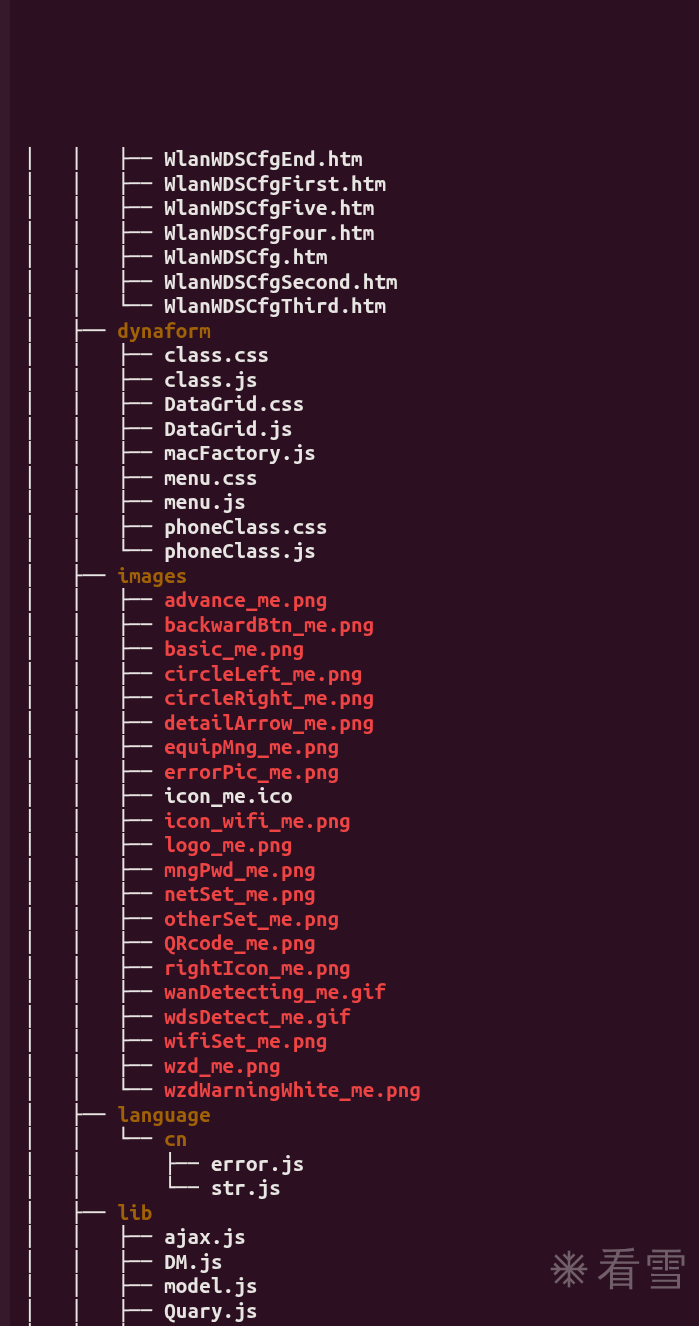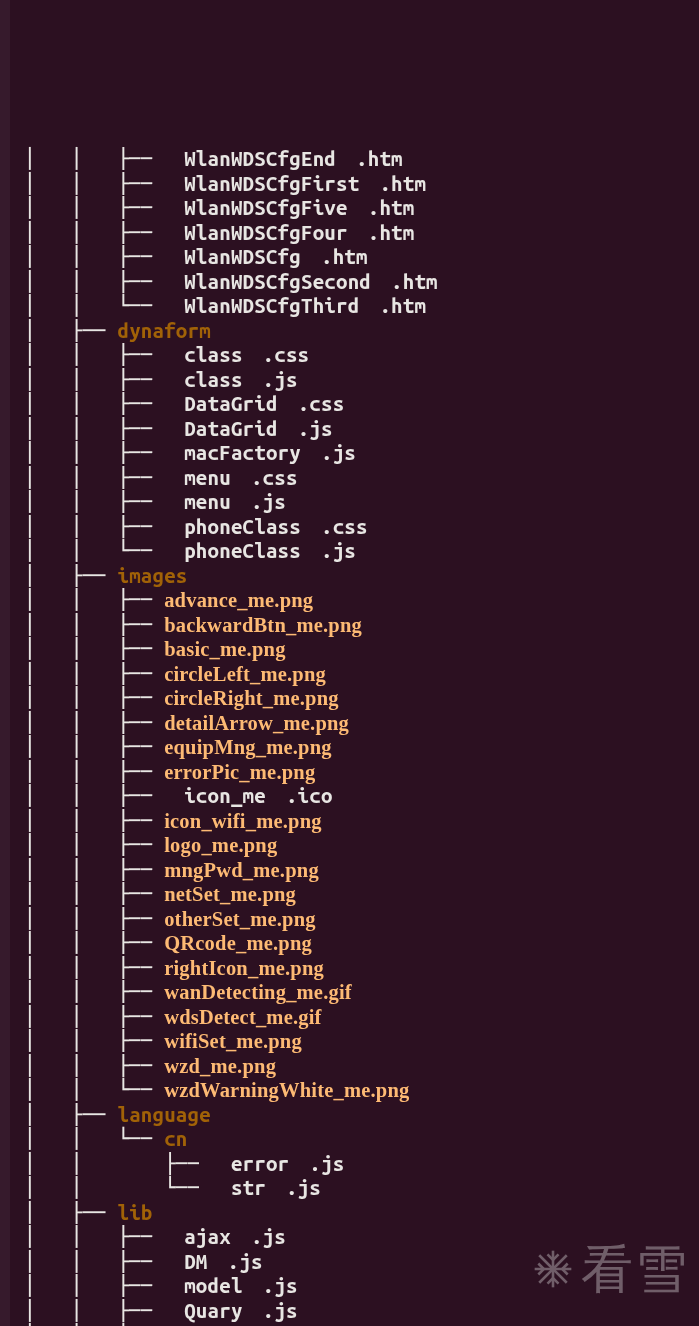--- a/index.html
+++ b/index.html
@@ -17,35 +17,35 @@
     font-weight: 600;
     letter-spacing: 0.2px;
   }
   .terminal {
     padding-top: 0;
     padding-left: 24px;
   }
   .row { display: block; }
   .branch { color: #e8e6e3; }
   .dir { color: #a16207; font-weight: 700; }
-  .file { color: #e8e6e3; margin-left: 20px; }
-  .ext { color: #fdba74; font-family: Liberation Serif, serif; }
+  .file { color: #e8e6e3; }
+  .ext { color: #ef4444; }
   .watermark {
     position: absolute;
     right: 10px;
     bottom: 35px;
     display: flex;
     align-items: center;
     gap: 6px;
     opacity: 0.35;
     color: #f0f0f0;
     pointer-events: none;
   }
   .watermark svg { width: 44px; height: 44px; }
-  .watermark .wm-text { font-size: 52px; font-weight: 400; font-family: sans-serif; letter-spacing: 2px; }
+  .watermark .wm-text { font-size: 44px; font-weight: 400; font-family: sans-serif; letter-spacing: 2px; }
   .left-strip {
     position: absolute;
     left: 0; top: 0;
     width: 10px; height: 100%;
     background: #361a2c;
   }
 </style>
 </head>
 <body>
 

